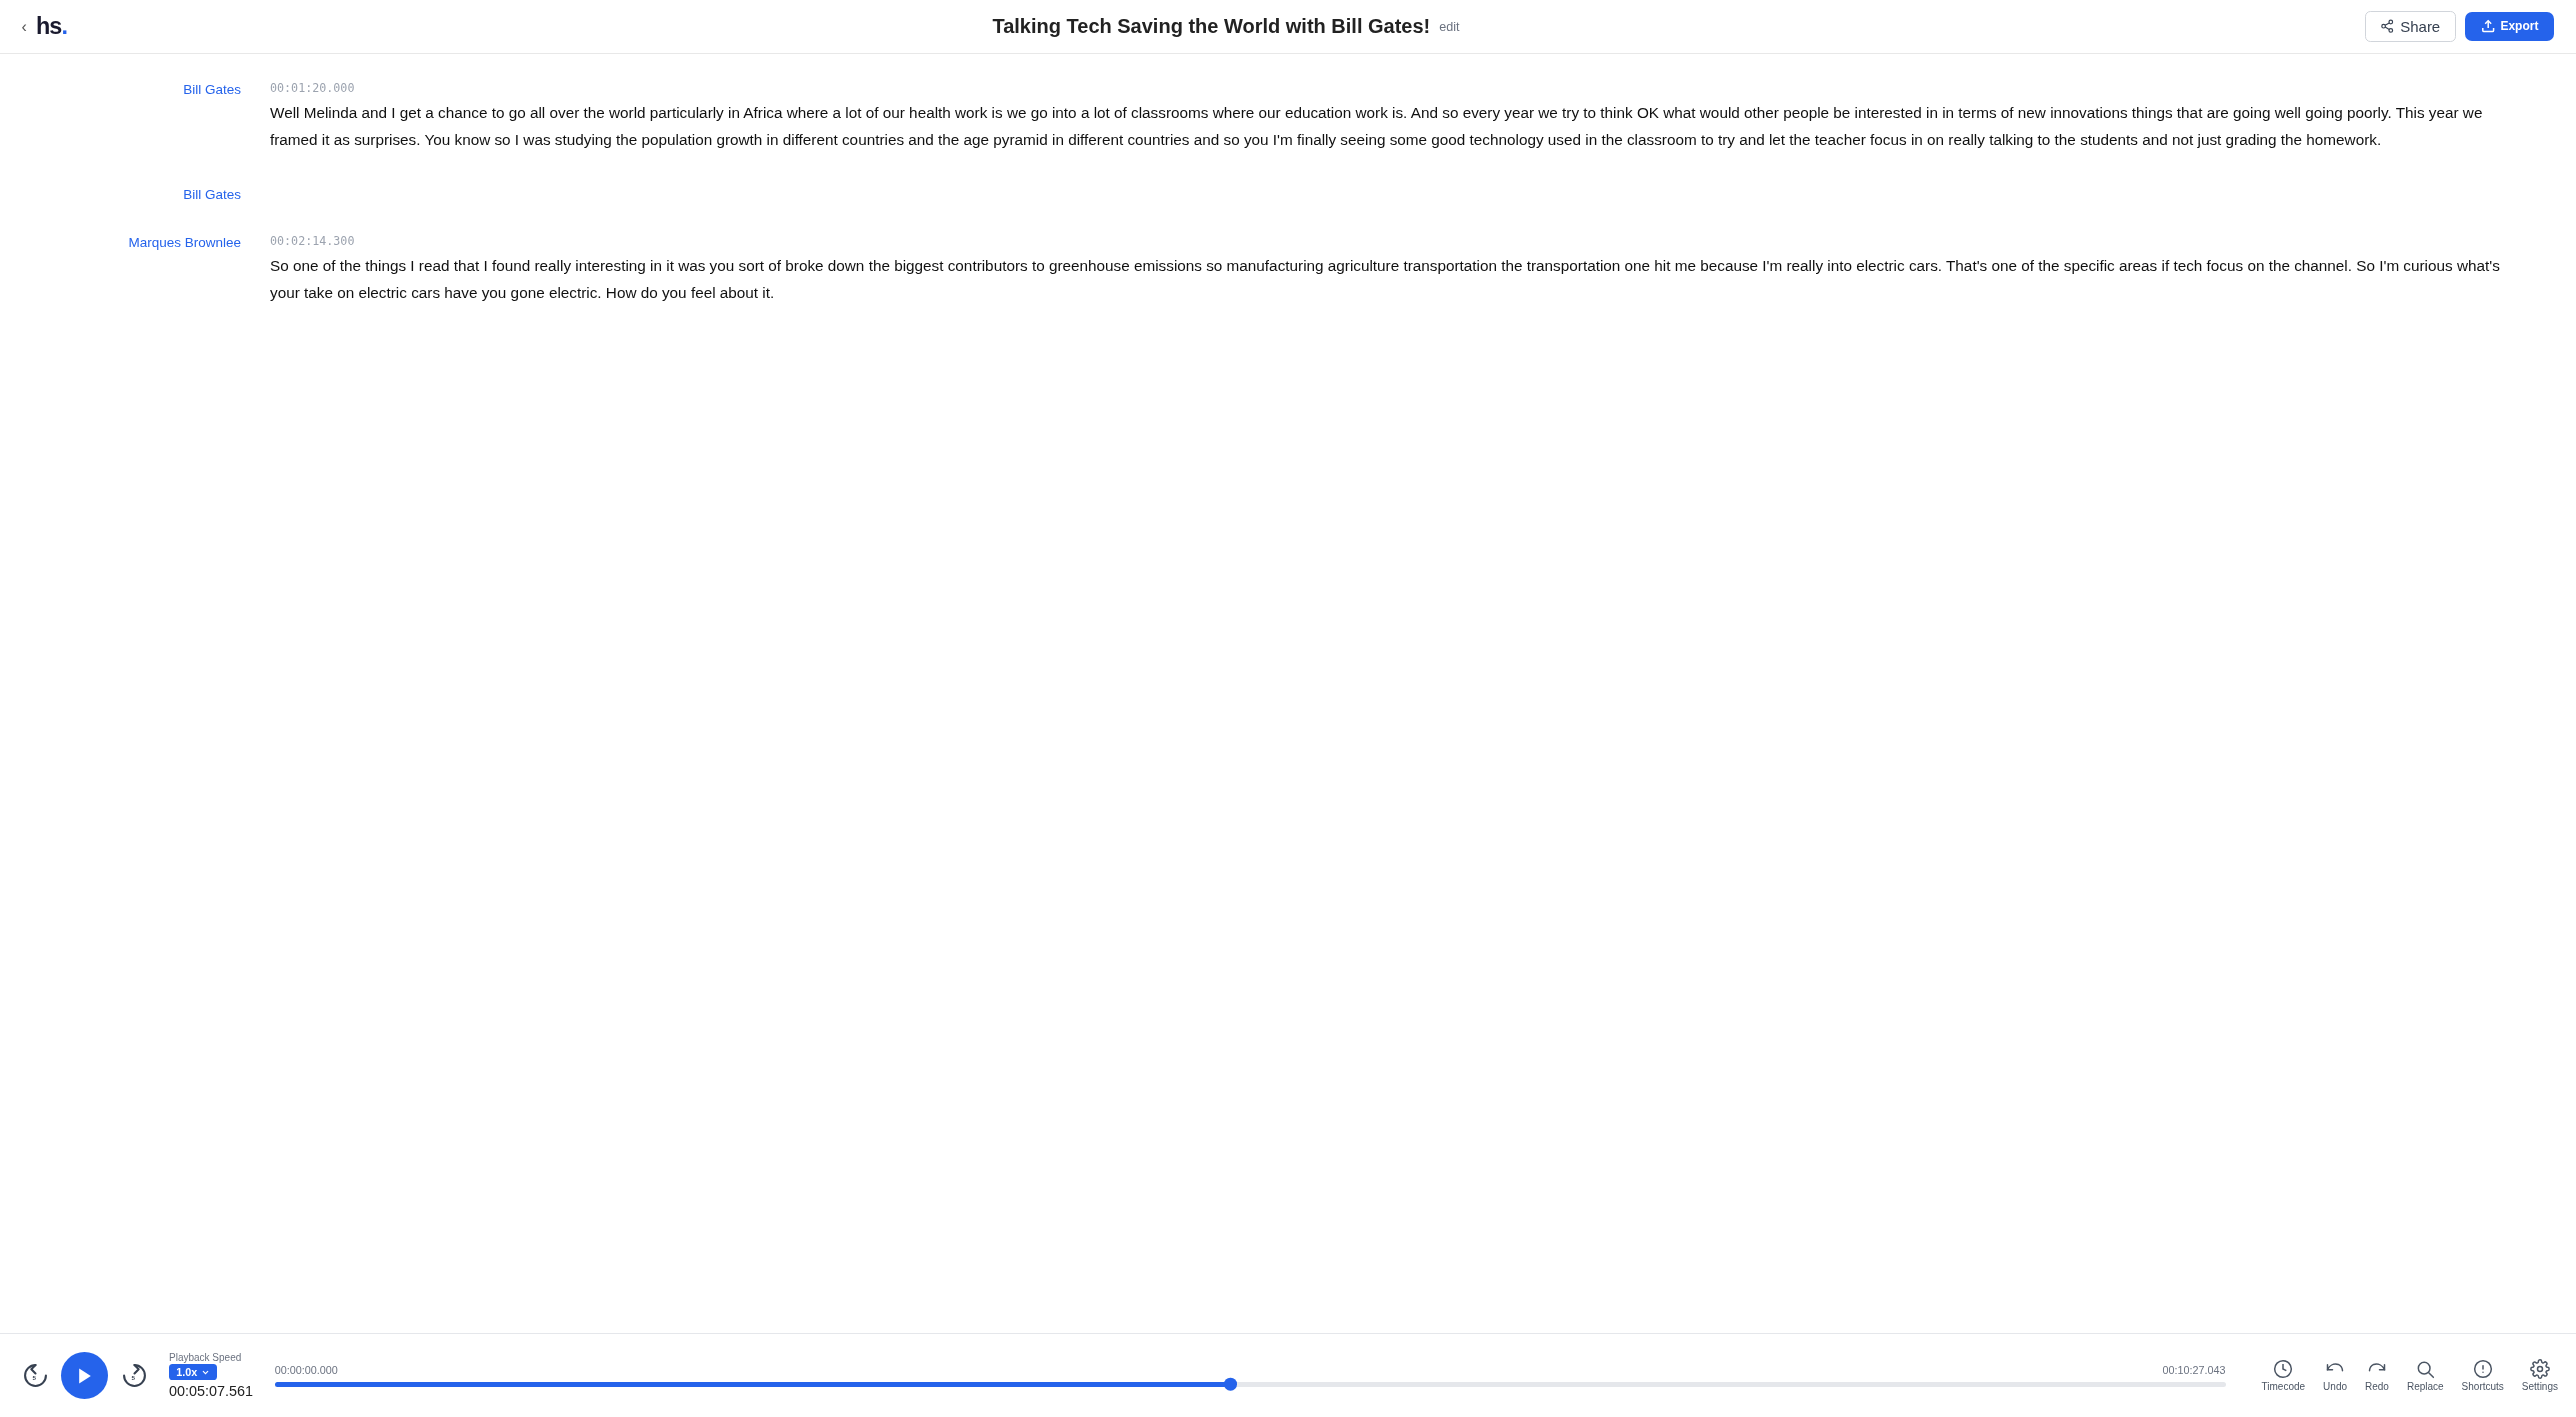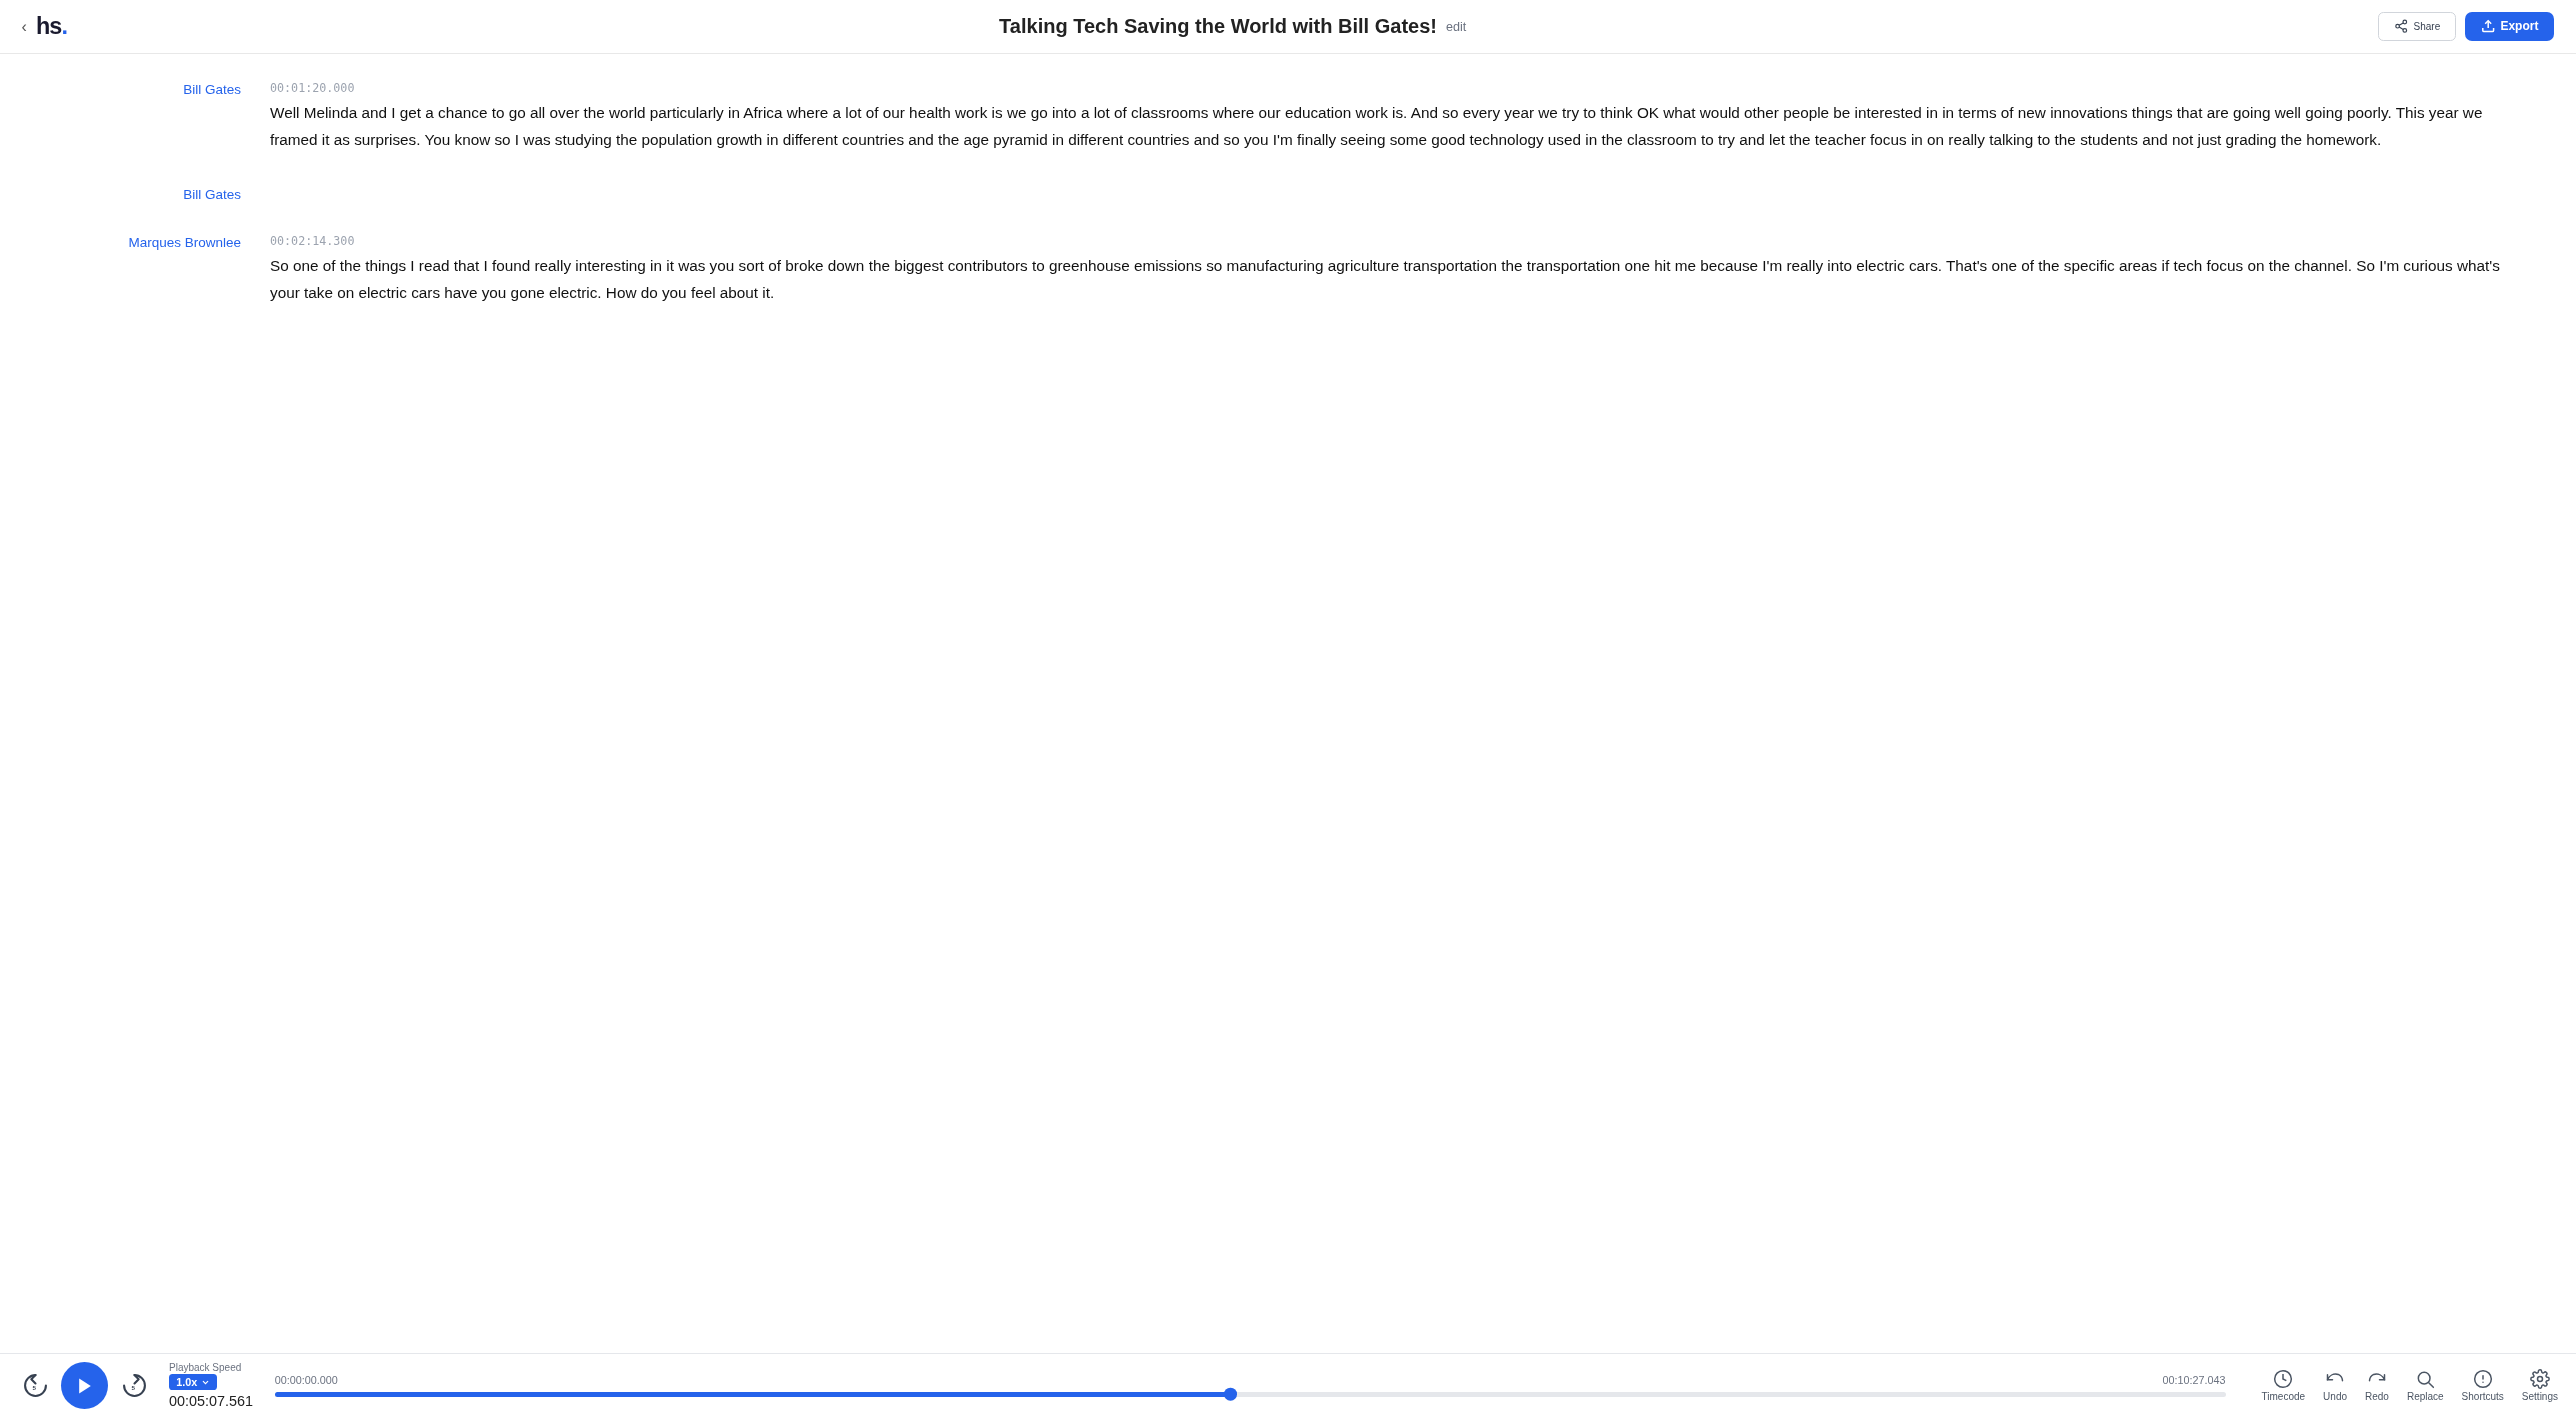--- a/index.html
+++ b/index.html
@@ -14,21 +14,21 @@
     .header-logo { display: flex; align-items: center; gap: 5.4px; cursor: pointer; }
     .logo-back { font-size: 16px; color: #555; margin-right: 3.6px; }
     .logo-text { font-size: 23.4px; font-weight: 900; color: #1a1a2e; letter-spacing: -0.9px; }
     .logo-dot { color: #2563eb; }
     .header-title { font-size: 20px; font-weight: 700; color: #222; display: flex; align-items: center; gap: 9px; margin-left: 20px; }
     .header-edit { font-size: 12.6px; color: #6b7280; font-weight: 400; cursor: pointer; }
     .header-actions { display: flex; gap: 9px; align-items: center; }
     .btn-share {
       display: flex; align-items: center; gap: 5.4px;
       border: 1.3px solid #d1d5db; background: #fff; color: #374151;
-      padding: 6.3px 14.4px; border-radius: 5.4px; font-size: 10px; font-weight: 500; cursor: pointer;
+      padding: 6.3px 14.4px; border-radius: 5.4px; font-size: 15px; font-weight: 500; cursor: pointer;
     }
     .btn-export {
       display: flex; align-items: center; gap: 5.4px;
       background: #2563eb; color: #fff; border: none;
       padding: 7.2px 16px; border-radius: 7px; font-size: 12px; font-weight: 600; cursor: pointer;
     }
 
     
     .main-content {
       flex: 1; overflow-y: auto; padding: 27px 0;
@@ -45,21 +45,21 @@
     .content-col { flex: 1; }
     .timestamp {
       font-size: 11.7px; color: #9ca3af; margin-bottom: 5.4px; font-family: monospace;
     }
     .transcript-text {
       font-size: 15.3px; line-height: 1.75; color: #111; font-weight: 400;
     }
 
     
     .bottom-bar {
-      height: 64px; background: #fff; border-top: 0.9px solid #e5e7eb;
+      height: 84px; background: #fff; border-top: 0.9px solid #e5e7eb;
       display: flex; align-items: center; padding: 0 18px; gap: 0; flex-shrink: 0;
     }
     .playback-controls { display: flex; align-items: center; gap: 9px; }
     .skip-btn {
       width: 34px; height: 34px; border-radius: 50%; border: none; background: none;
       cursor: pointer; display: flex; align-items: center; justify-content: center; color: #374151; font-size: 11.7px;
     }
     .play-btn {
       width: 47px; height: 47px; border-radius: 50%; background: #2563eb; border: none;
       cursor: pointer; display: flex; align-items: center; justify-content: center; color: #fff; font-size: 18px;

